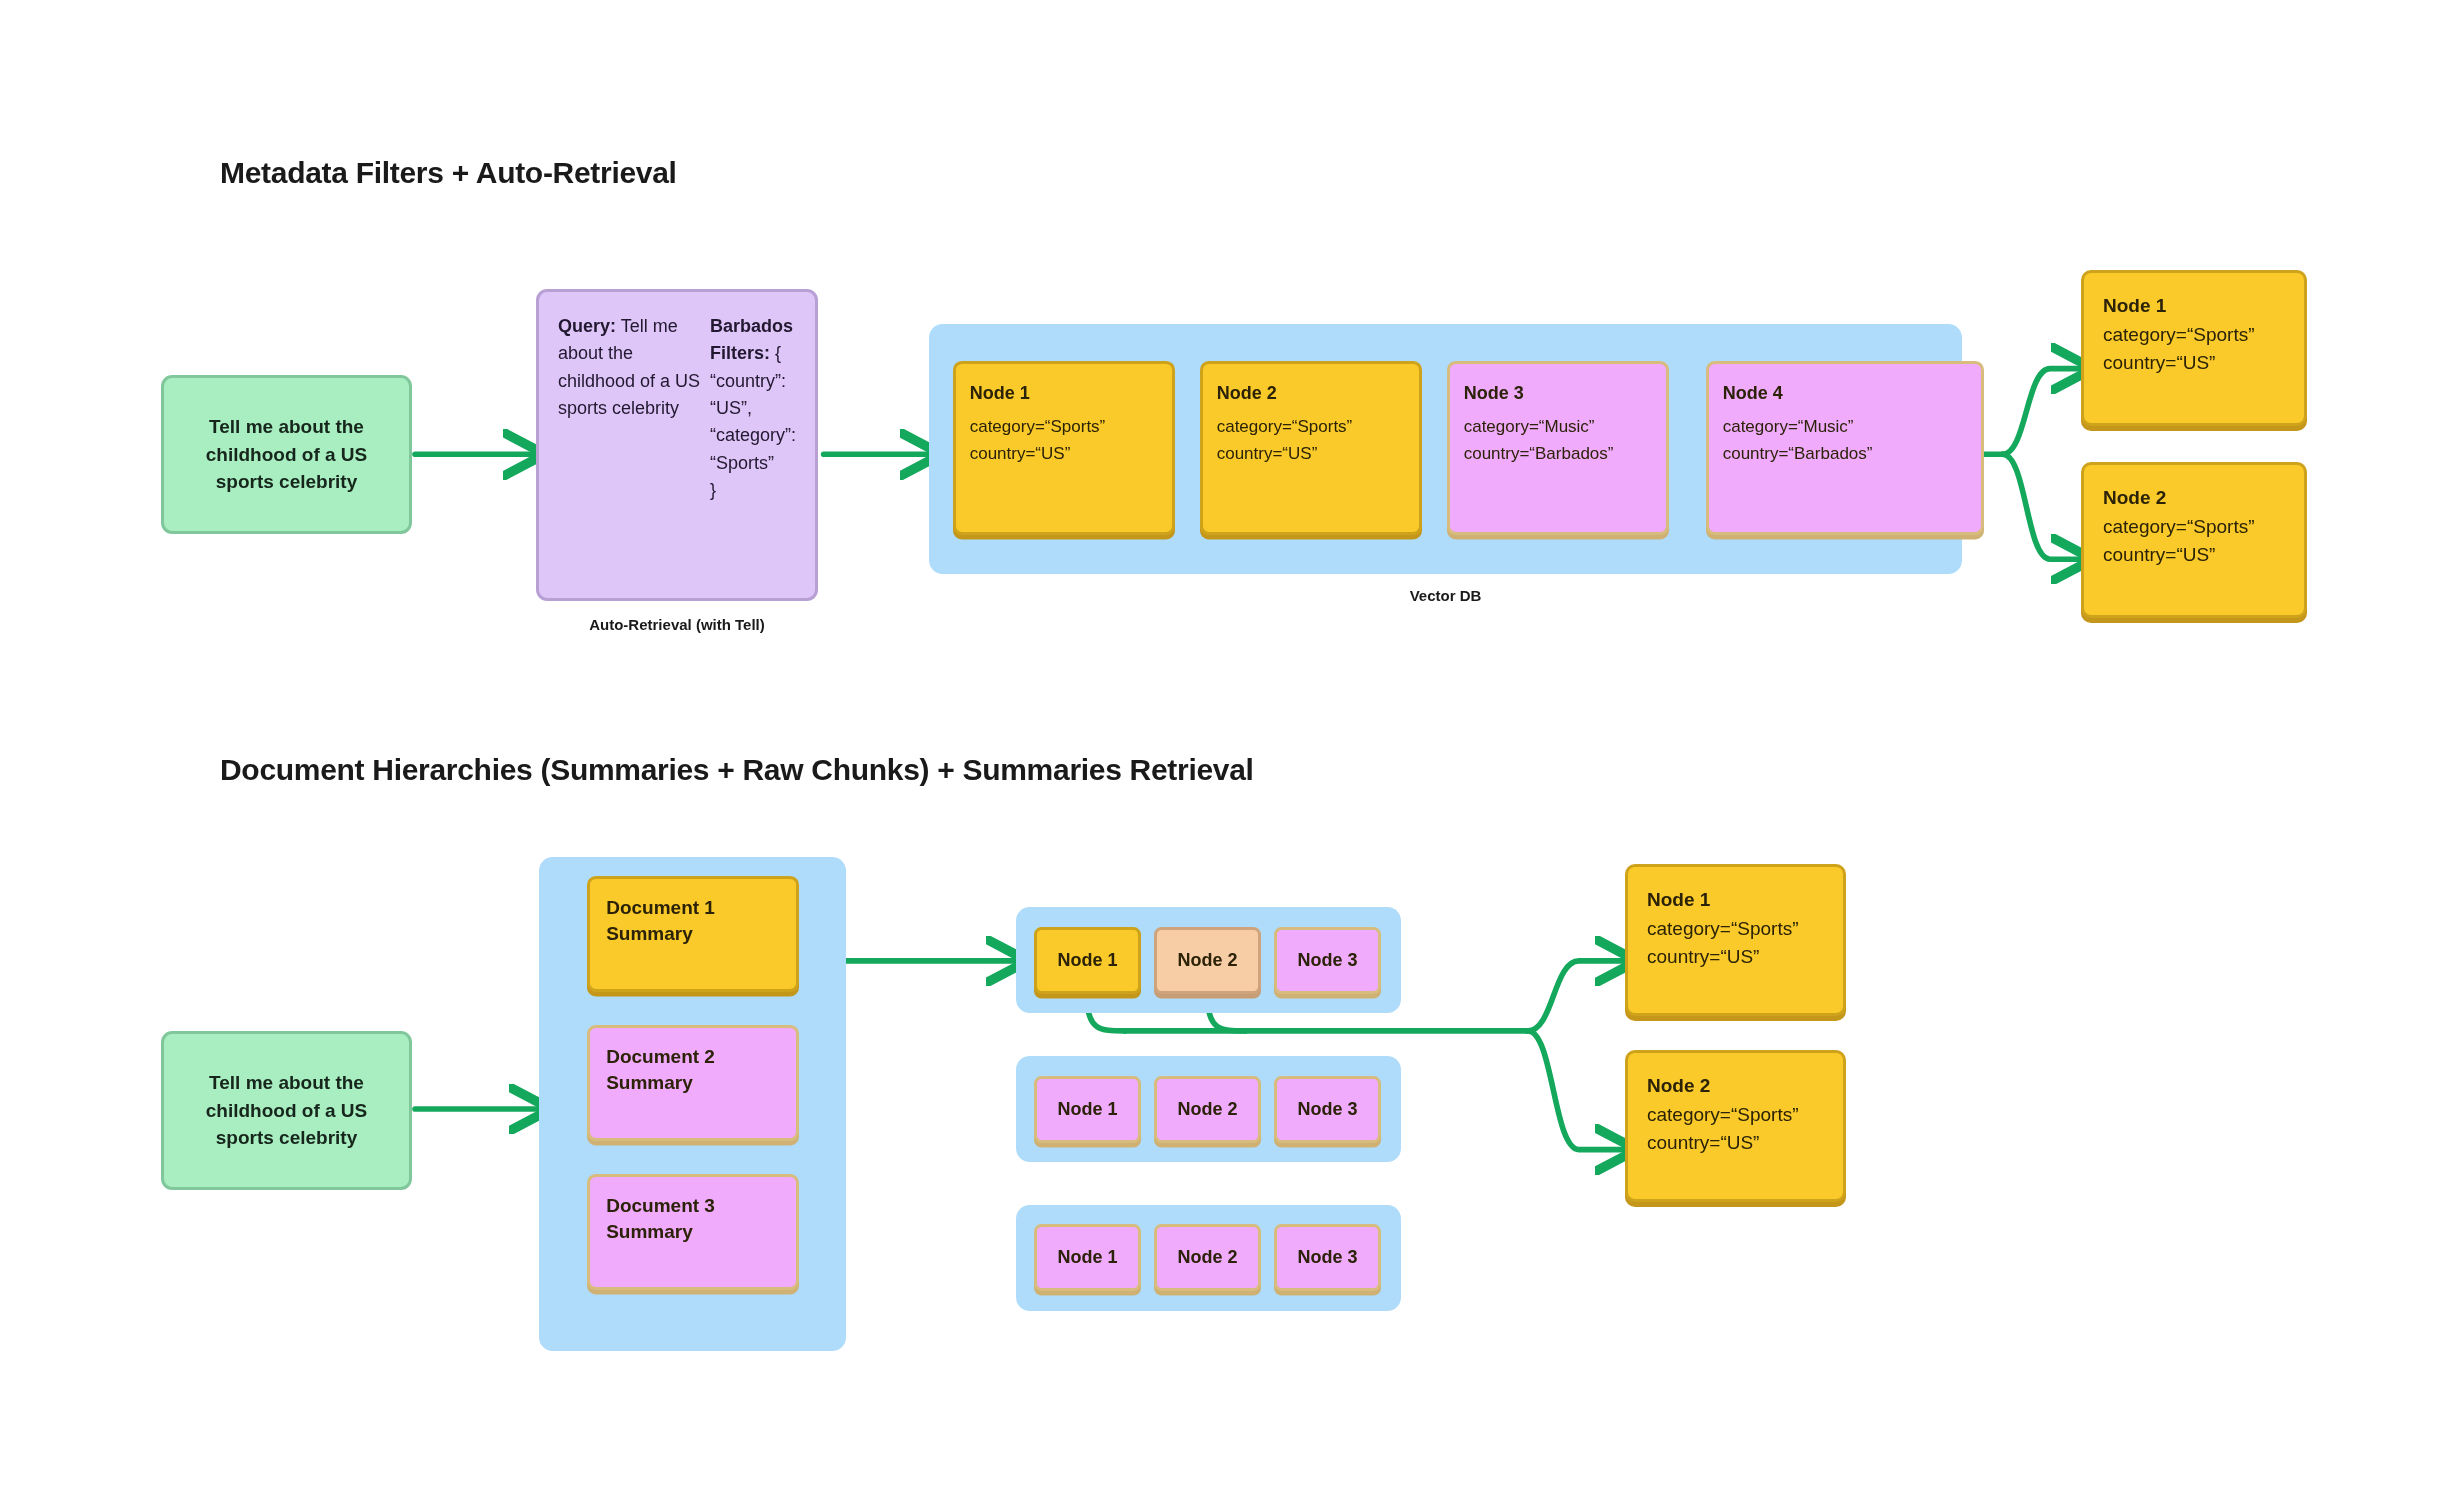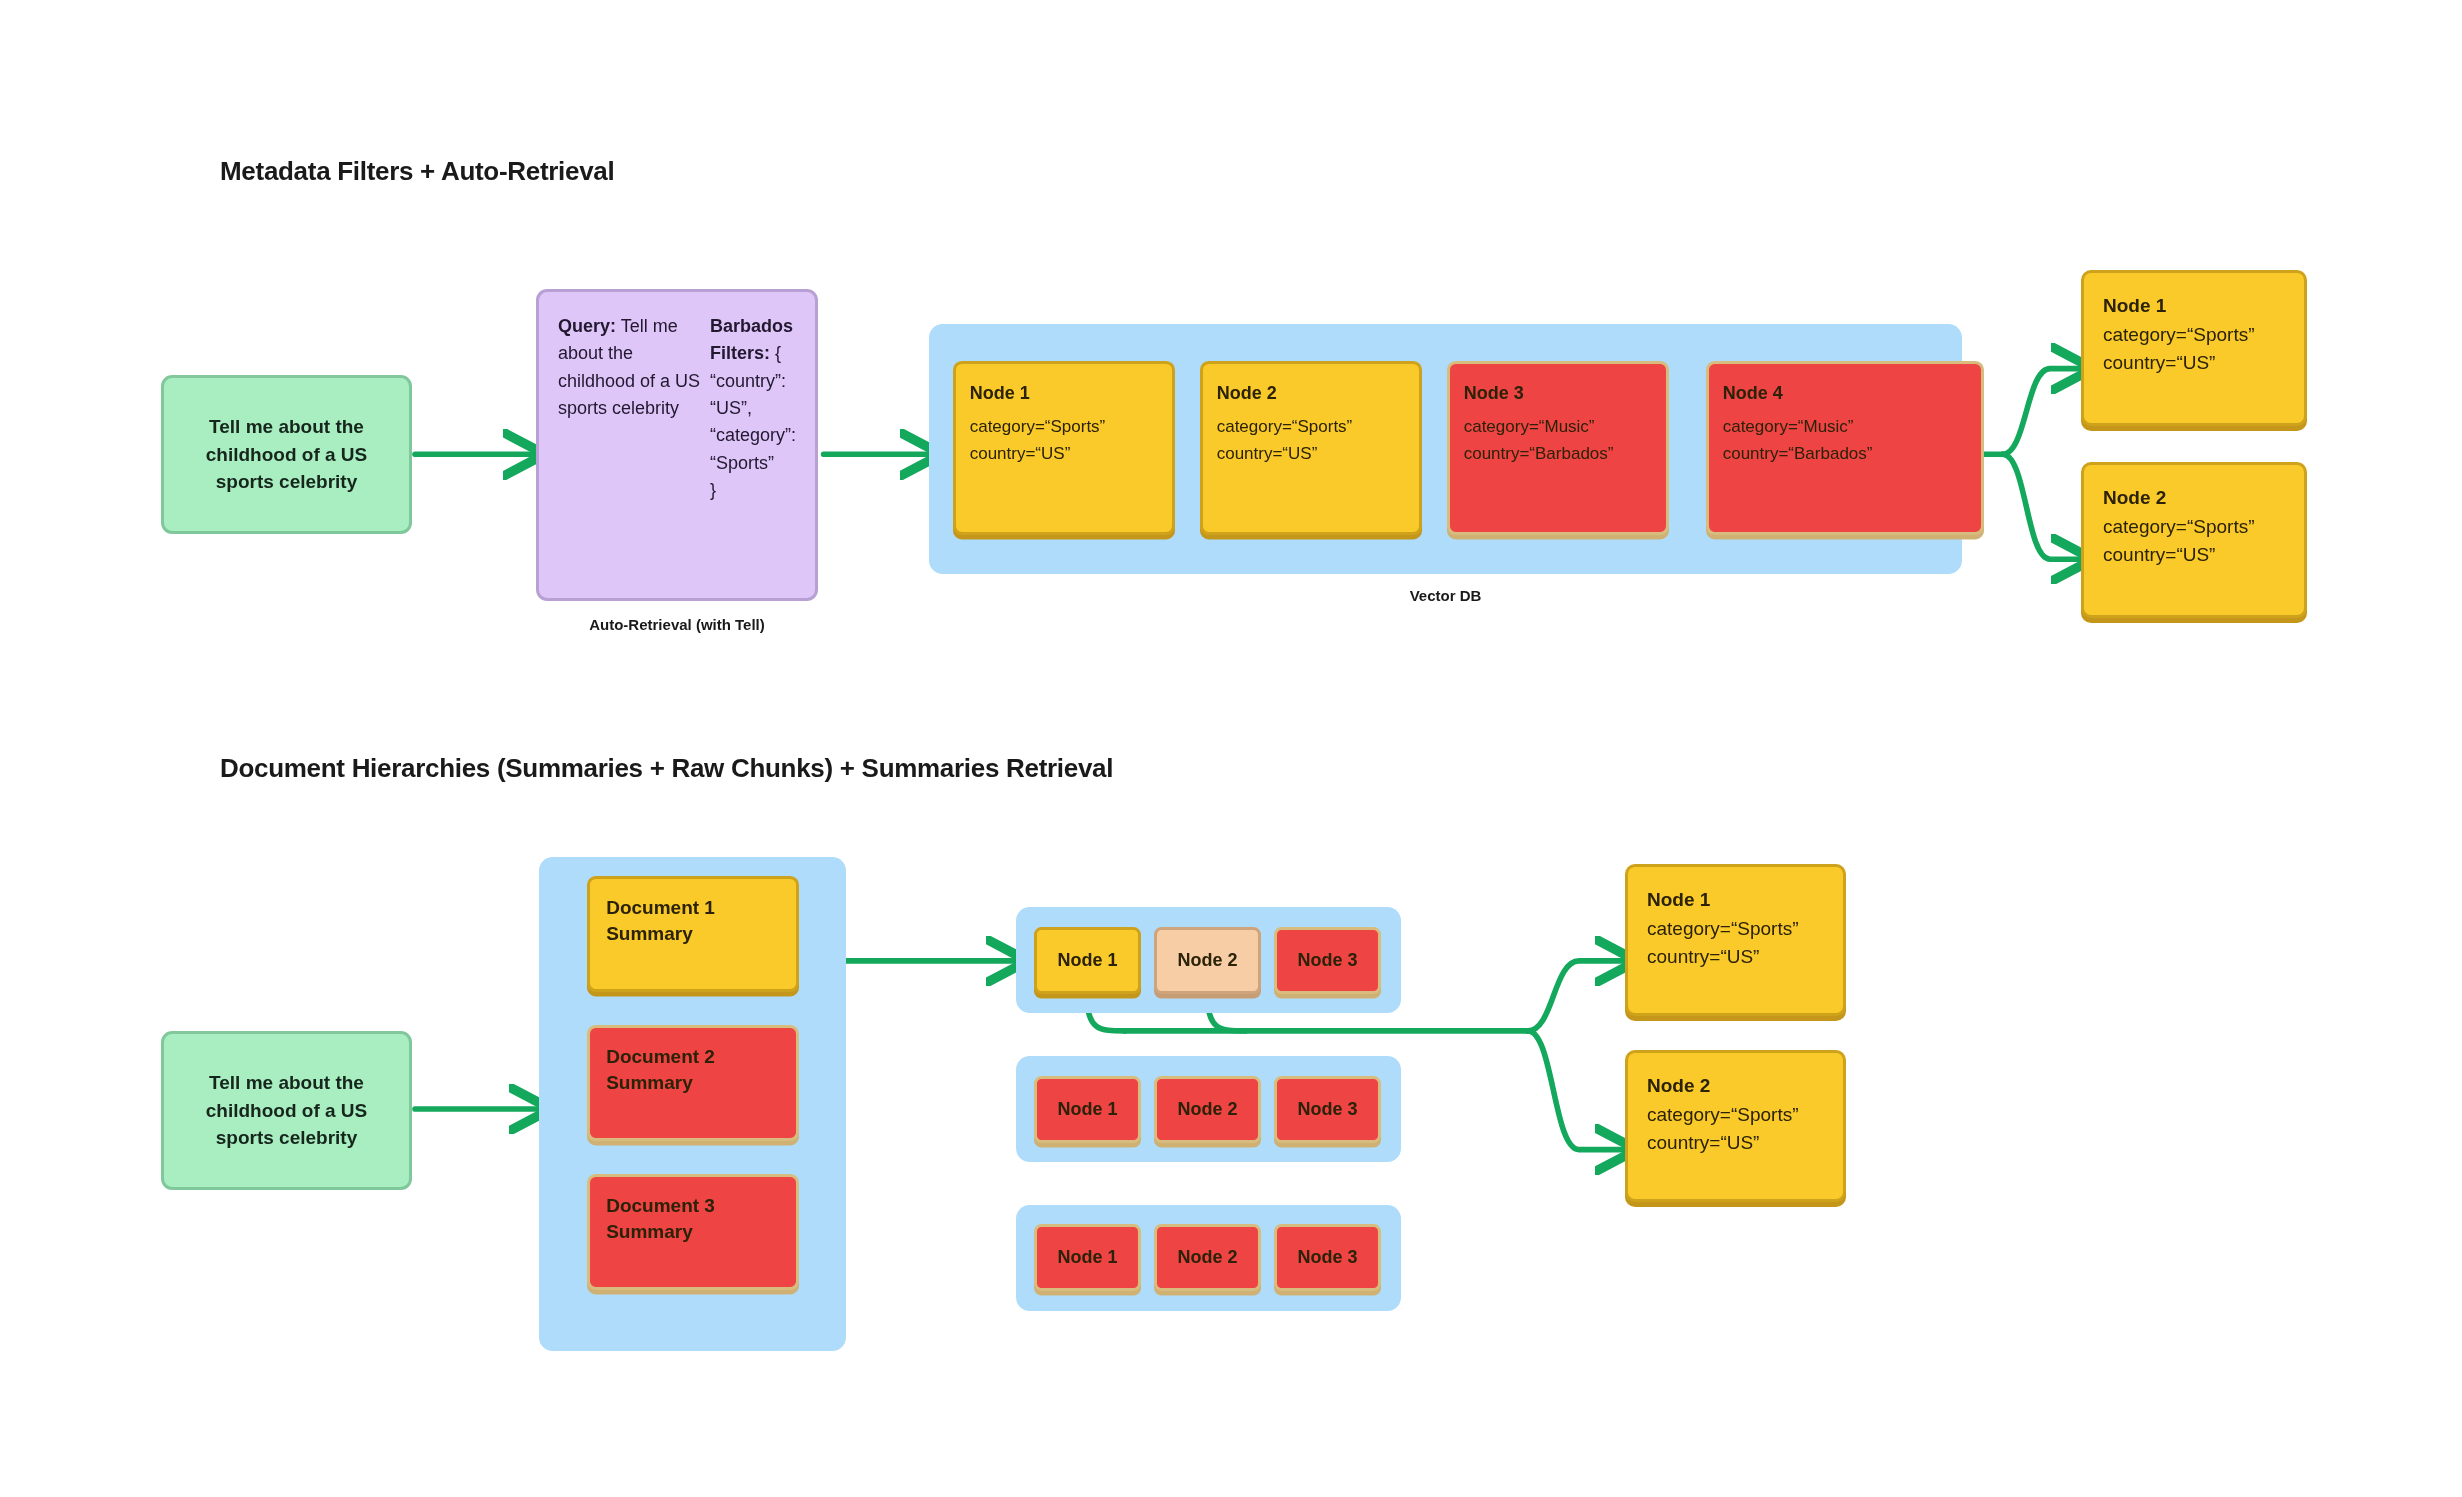--- a/index.html
+++ b/index.html
@@ -6,21 +6,21 @@
   html, body {
     width: 2462px; height: 1497px;
     background: #ffffff;
     font-family: "Liberation Sans", sans-serif;
     overflow: hidden;
   }
   #canvas { position: relative; width: 2462px; height: 1497px; background:#fff; }
 
   .section-title {
     position: absolute;
-    font-size: 26px;
+    font-size: 30px;
     font-weight: bold;
     color: #1a1a1a;
     letter-spacing: -0.3px;
     white-space: nowrap;
   }
 
   .caption {
     position: absolute;
     font-size: 15px;
     font-weight: bold;
@@ -77,21 +77,21 @@
     color: #2b2208;
   }
   .node-tall .nt-title { font-weight: bold; font-size: 18px; margin-bottom: 6.2px; }
 
   .yellow-strong {
     background: #F9CA29;
     border: 3.1px solid #CFA21C;
     box-shadow: 0 4.4px 0 0 #C4971A;
   }
   .yellow-pale {
-    background: #ef4444;
+    background: #f0abfc;
     border: 3.1px solid #D8BC7D;
     box-shadow: 0 4.4px 0 0 #CFB173;
   }
   .salmon {
     background: #F7CDA6;
     border: 3.1px solid #CFA47C;
     box-shadow: 0 4.4px 0 0 #C79D75;
   }
 
   .out-node {

